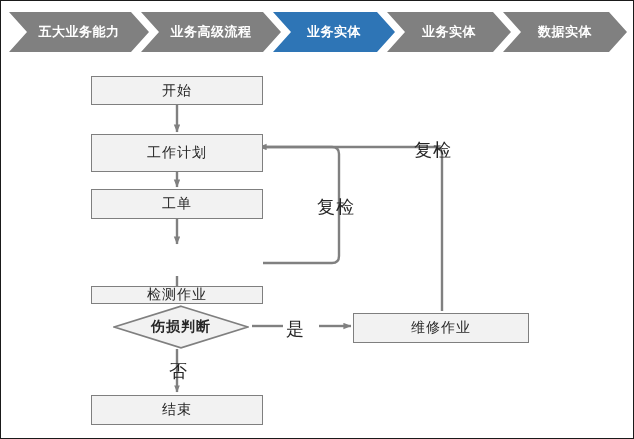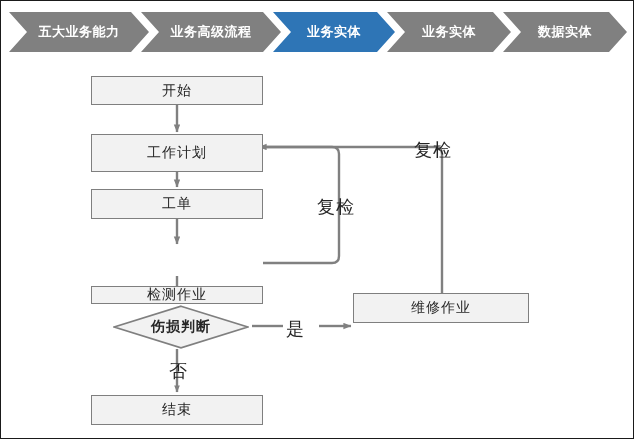--- a/index.html
+++ b/index.html
@@ -108,21 +108,21 @@
     <span>检测作业</span>
   </div>
 
   <div class="diamond-wrap" style="left:112px;top:304px;width:136px;height:44px;">
     <svg width="136" height="44" viewBox="0 0 136 44">
       <polygon points="68,1.2 134.8,22 68,42.8 1.2,22" fill="#f2f2f2" stroke="#7f7f7f" stroke-width="1.6"></polygon>
     </svg>
     <span class="diamond-txt">伤损判断</span>
   </div>
 
-  <div class="node" style="left:352px;top:292px;width:176px;height:30px;">
+  <div class="node" style="left:352px;top:312px;width:176px;height:30px;">
     <span>维修作业</span>
   </div>
 
   <div class="node" style="left:90px;top:394px;width:172px;height:30px;">
     <span>结束</span>
   </div>
 
   <div class="edge-label" style="left:285px;top:316px;">是</div>
 
   <div class="edge-label" style="left:168px;top:358px;">否</div>

